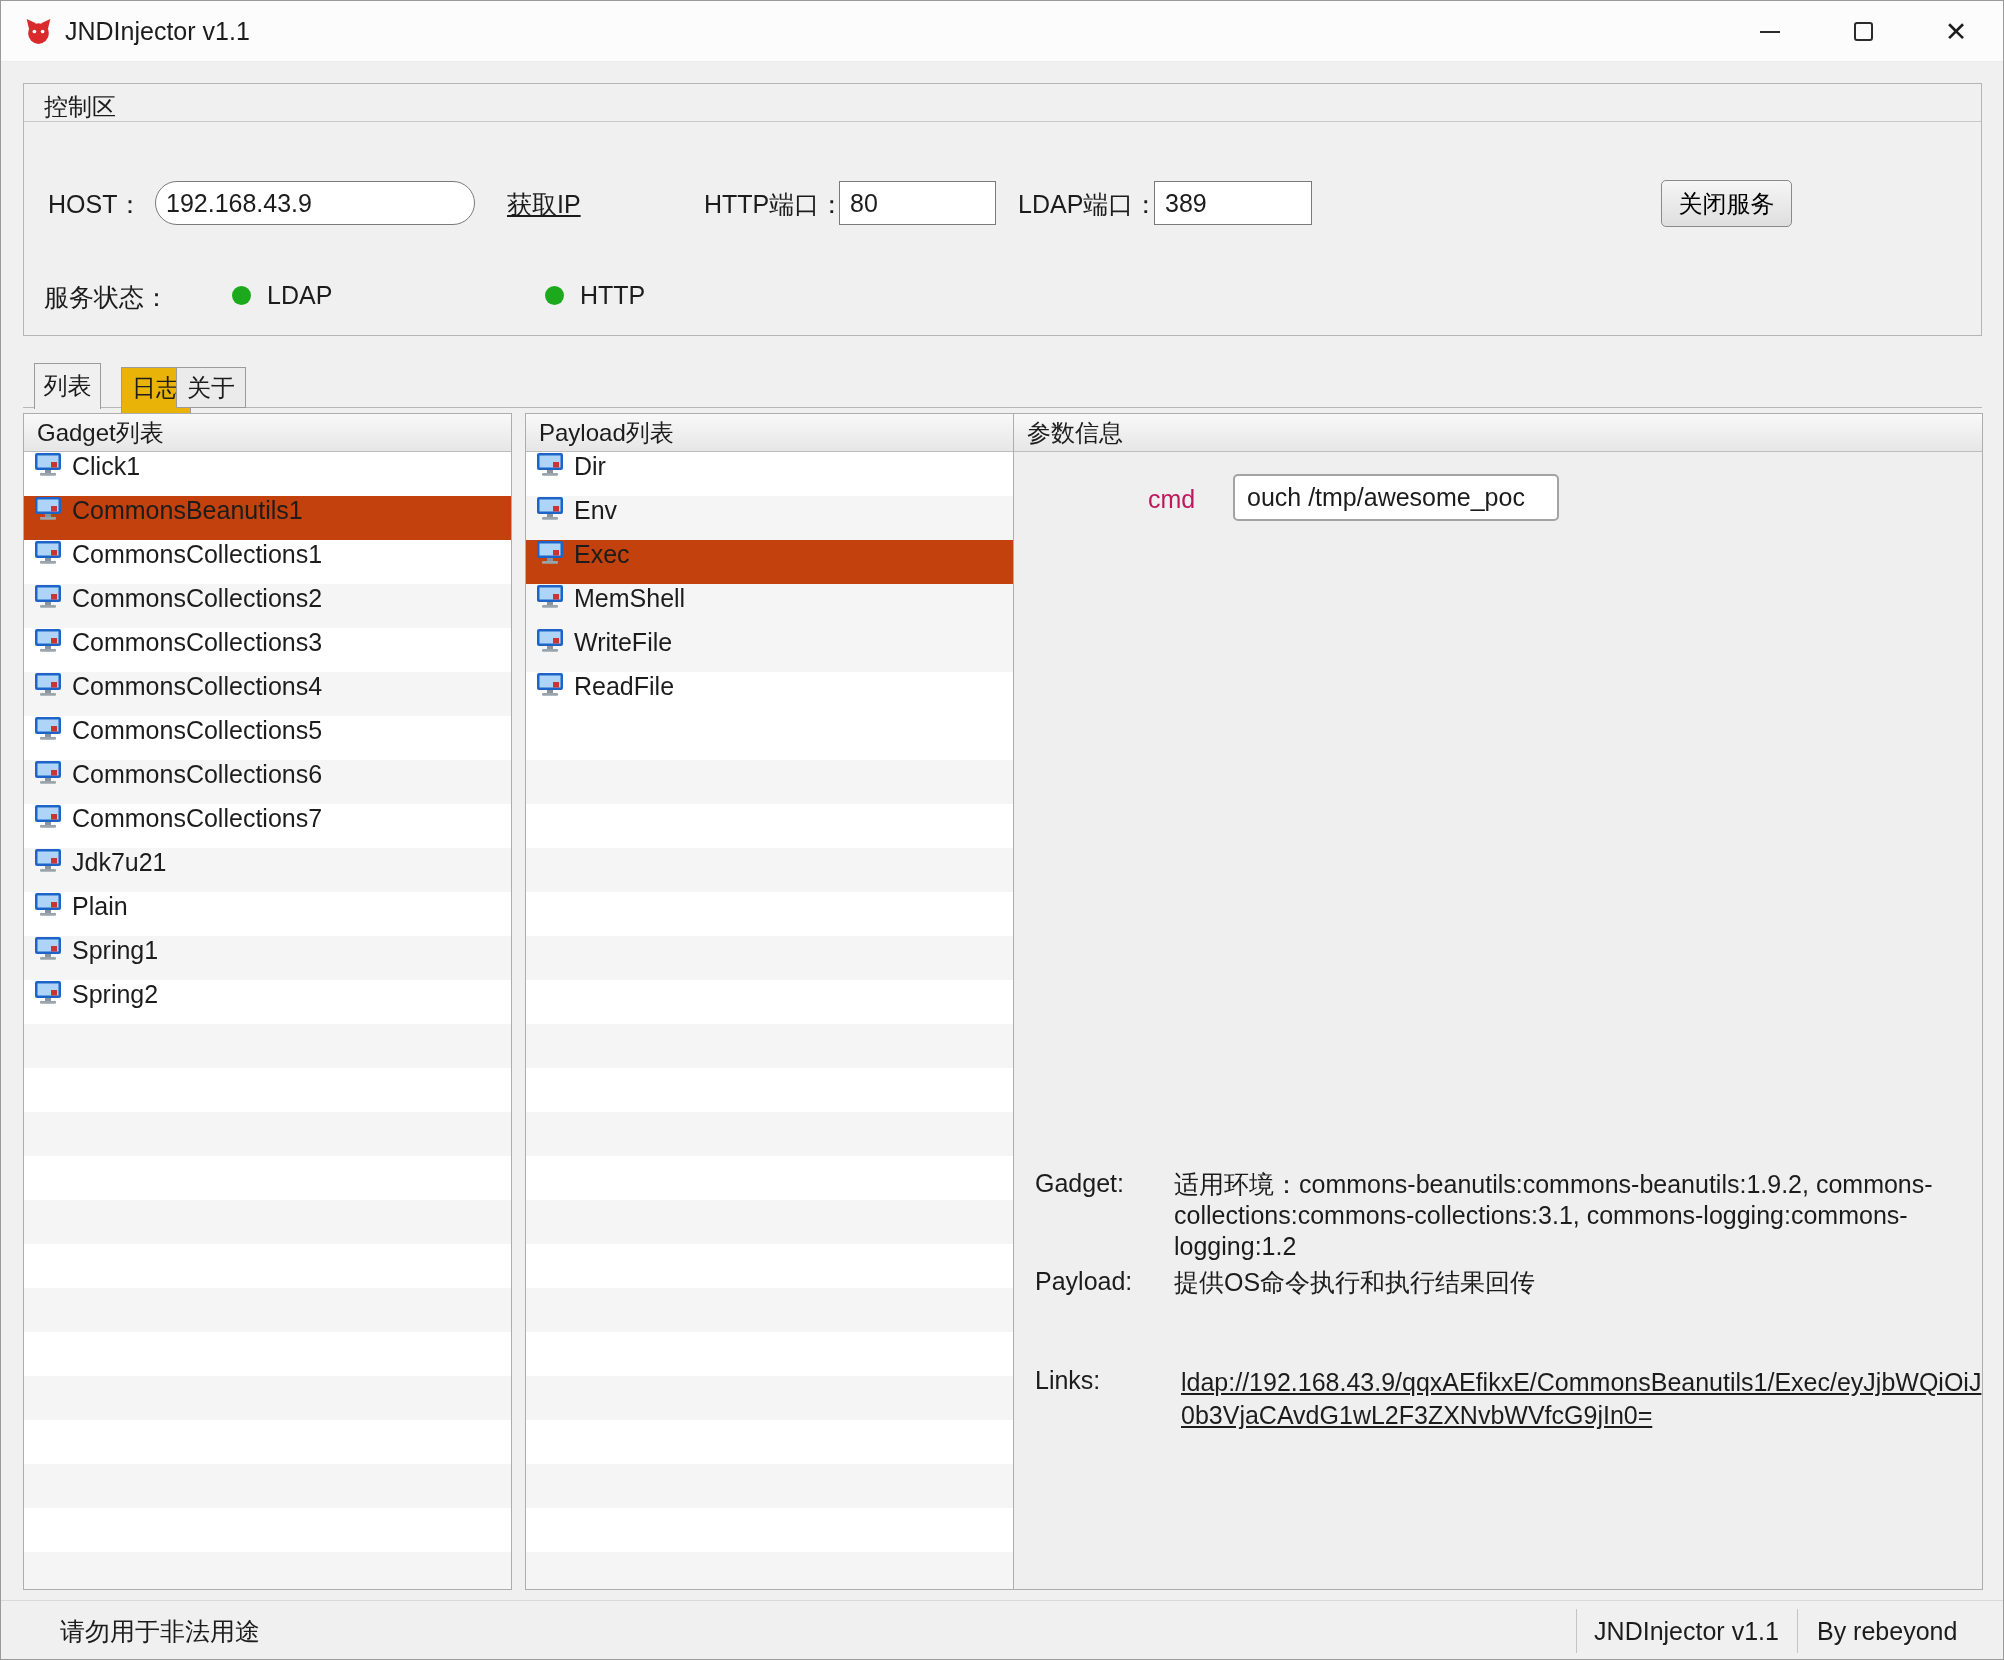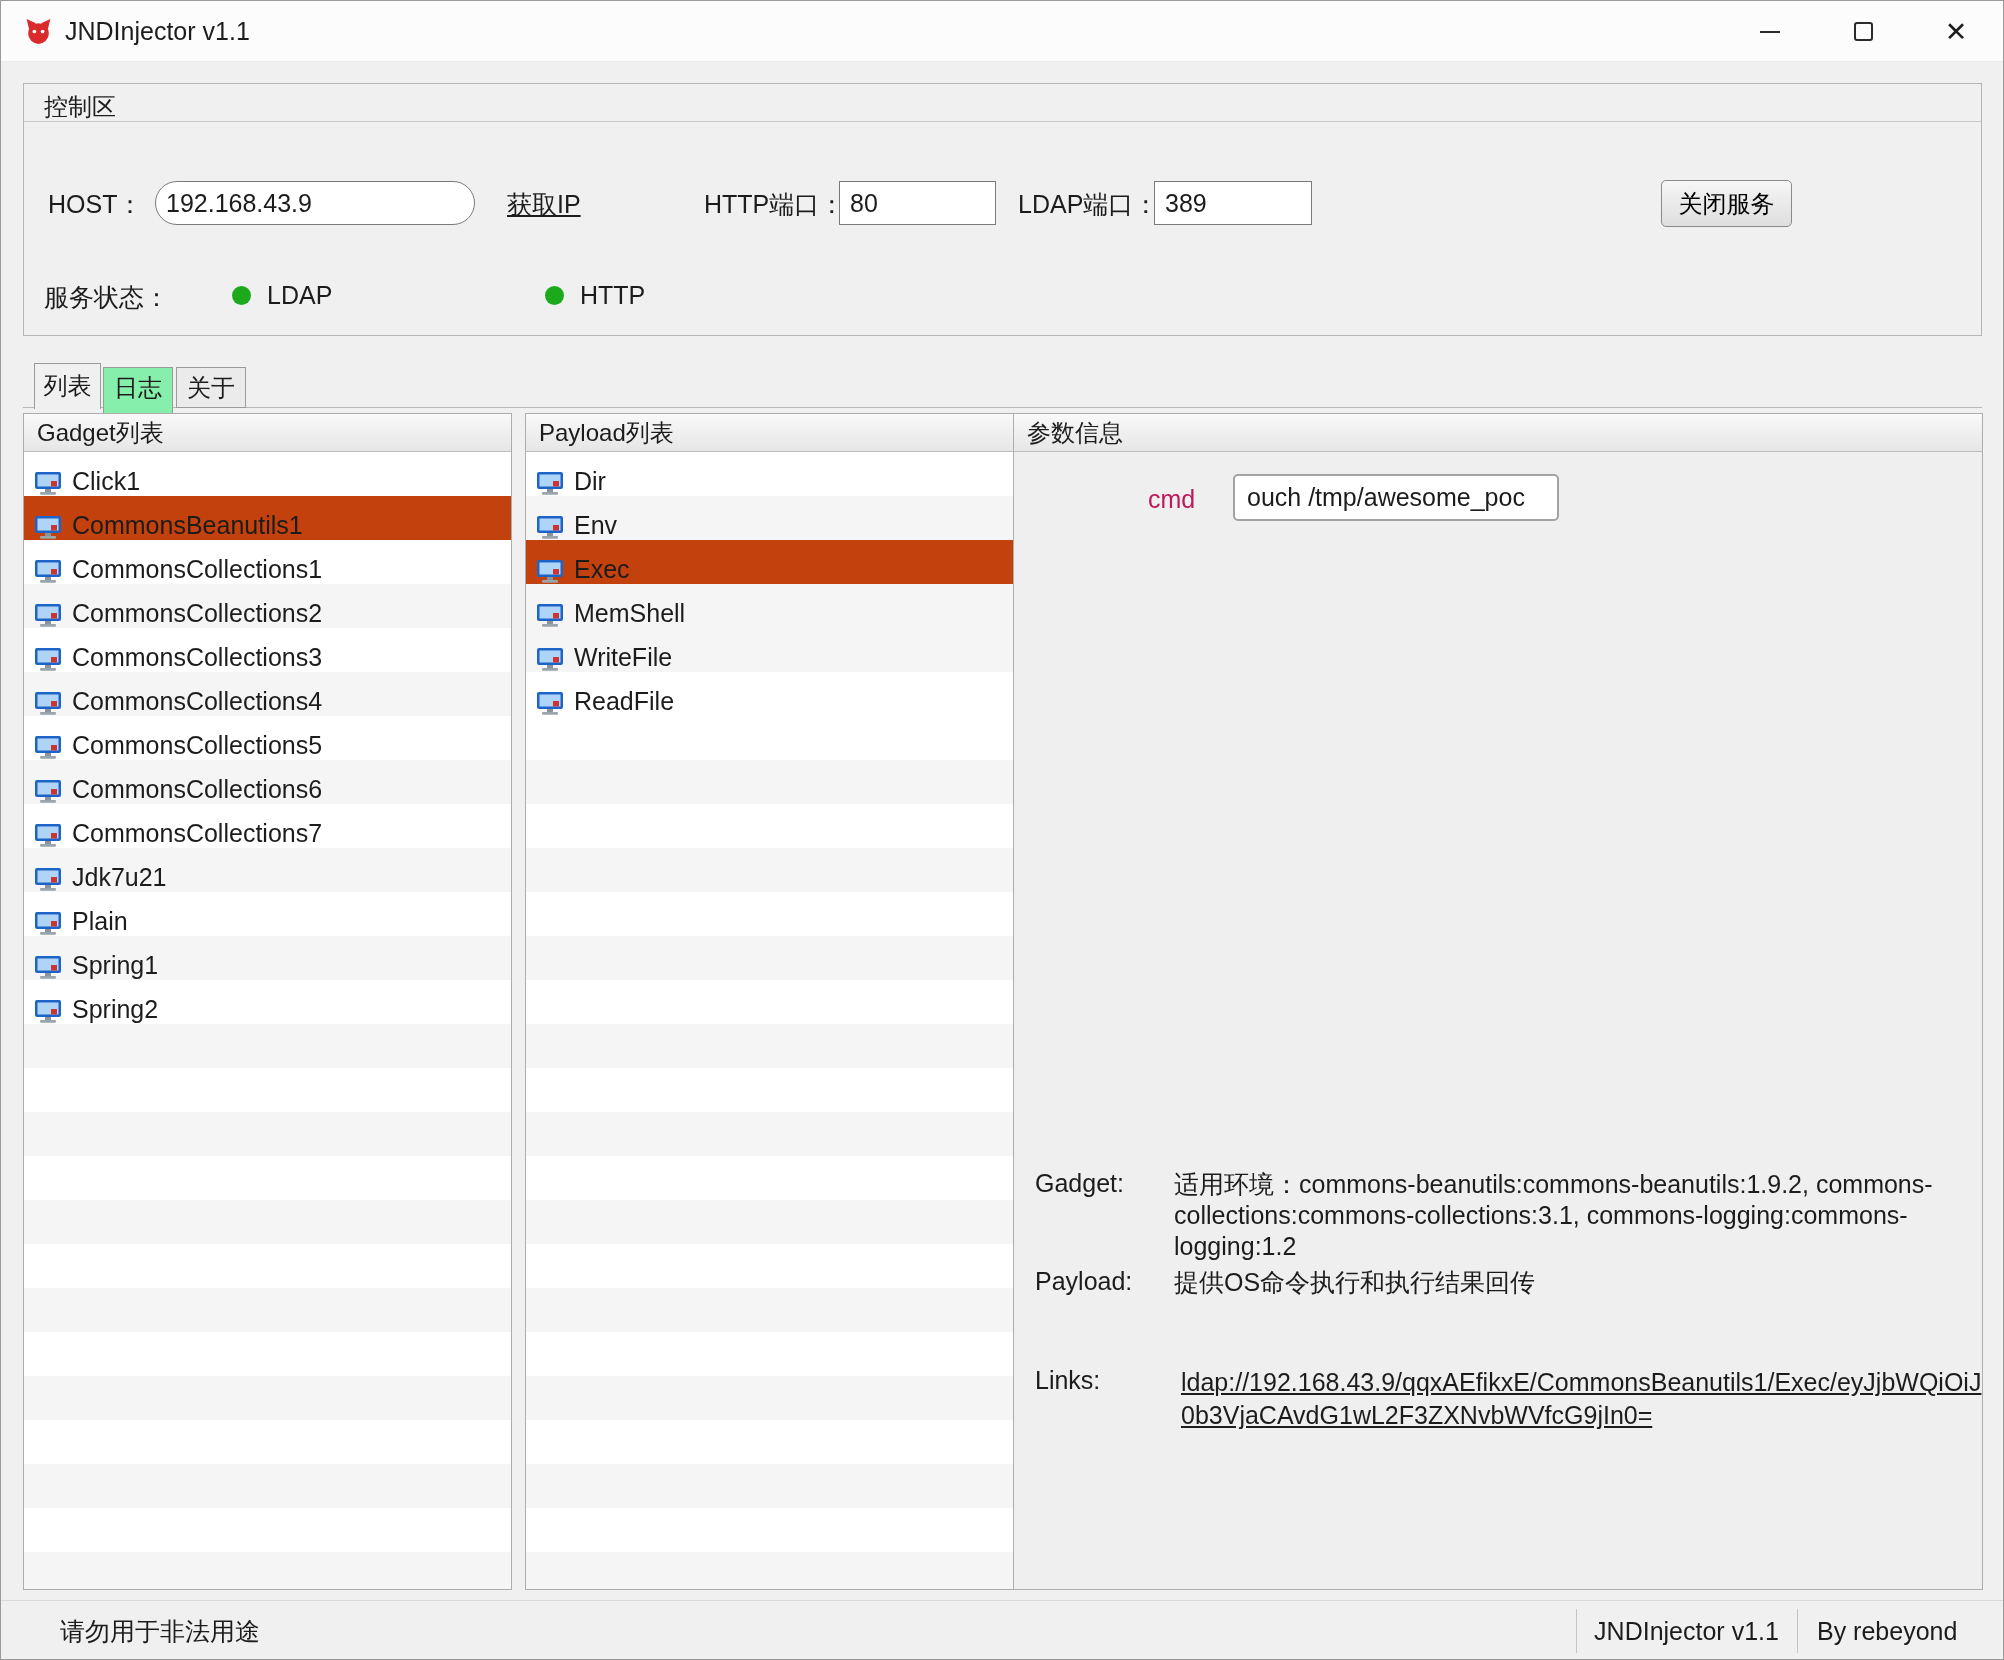--- a/index.html
+++ b/index.html
@@ -26,32 +26,32 @@
   .tinput{position:absolute;height:44px;border:1px solid #7a7a7a;background:#fff;font-size:25px;padding:0 10px;font-family:inherit;color:#1c1c1c}
   .link{position:absolute;font-size:25px;text-decoration:underline;cursor:pointer;white-space:nowrap}
   .btn{position:absolute;left:1637px;top:96px;width:131px;height:47px;font-size:24px;font-family:inherit;
        background:linear-gradient(#f6f6f6,#dedede);border:1px solid #8a8a8a;border-radius:5px;cursor:pointer}
   .dot{position:absolute;width:19px;height:19px;border-radius:50%;background:#1caa1c}
 
   
   .tabline{position:absolute;left:22px;top:406px;width:1959px;height:1px;background:#b7b7b7}
   .tab{position:absolute;font-size:24px;text-align:center;border:1px solid #9b9b9b;cursor:pointer}
   .tab.active{left:33px;top:362px;width:67px;height:46px;line-height:44px;background:#f0f0f0;border-bottom:none;z-index:2}
-  .tab.t1{left:102px;top:366px;width:70px;height:52px;line-height:39px;background:#86efac}
+  .tab.t1{left:120px;top:366px;width:70px;height:52px;line-height:39px;background:#eab308}
   .tab.t2{left:175px;top:366px;width:70px;height:41px;line-height:39px;background:#ebebeb}
 
   
   .panel{position:absolute;top:412px;height:1177px;border:1px solid #adadad;background:#fff;overflow:hidden}
   .panel.gadget{left:22px;width:489px}
   .panel.payload{left:524px;width:563px}
   .panel.params{left:1012px;width:970px;background:#efefef}
   .panel-header{height:38px;line-height:37px;padding-left:13px;font-size:24px;
                 background:linear-gradient(#f9f9f9,#e6e6e6);border-bottom:1px solid #bdbdbd}
   .list-body{position:absolute;left:0;top:38px;right:0;bottom:0;overflow:hidden}
-  .lrow{height:44px;display:flex;align-items:flex-end;background:#fff}
+  .lrow{height:44px;display:flex;align-items:flex-start;background:#fff}
   .lrow.alt{background:#f5f5f5}
   .lrow.sel{background:#c2410c}
   .lrow svg{margin-left:10px;flex:0 0 auto}
   .lrow .lbl2{margin-left:10px;font-size:25px;white-space:nowrap}
 
   
   .p-abs{position:absolute;font-size:25px}
   .cmd-input{position:absolute;left:219px;top:60px;width:326px;height:47px;border:2px solid #a3a3a3;border-radius:5px;
              background:#fff;font-size:25px;padding:0 12px;font-family:inherit;color:#1c1c1c}
   .desc{position:absolute;left:160px;width:805px;font-size:25px;line-height:31px;overflow-wrap:break-word}

